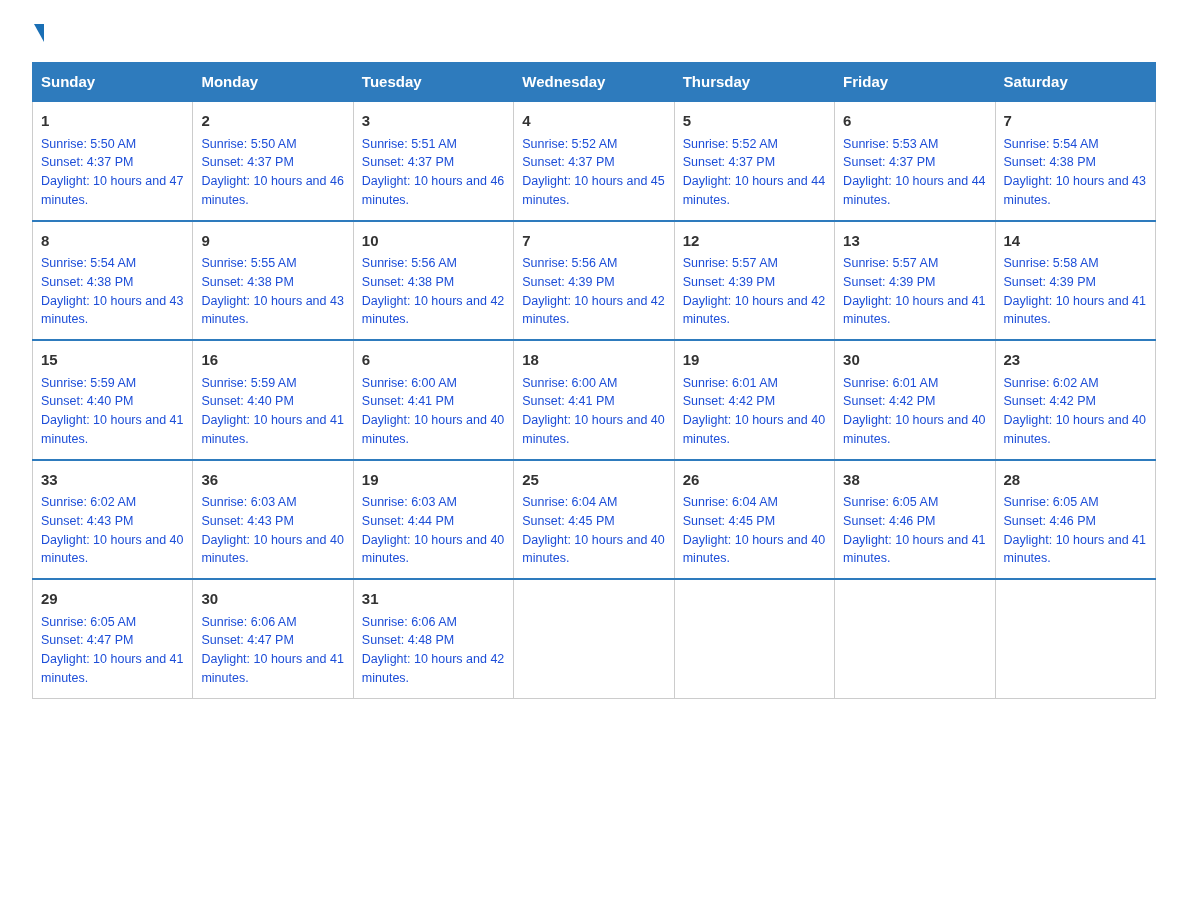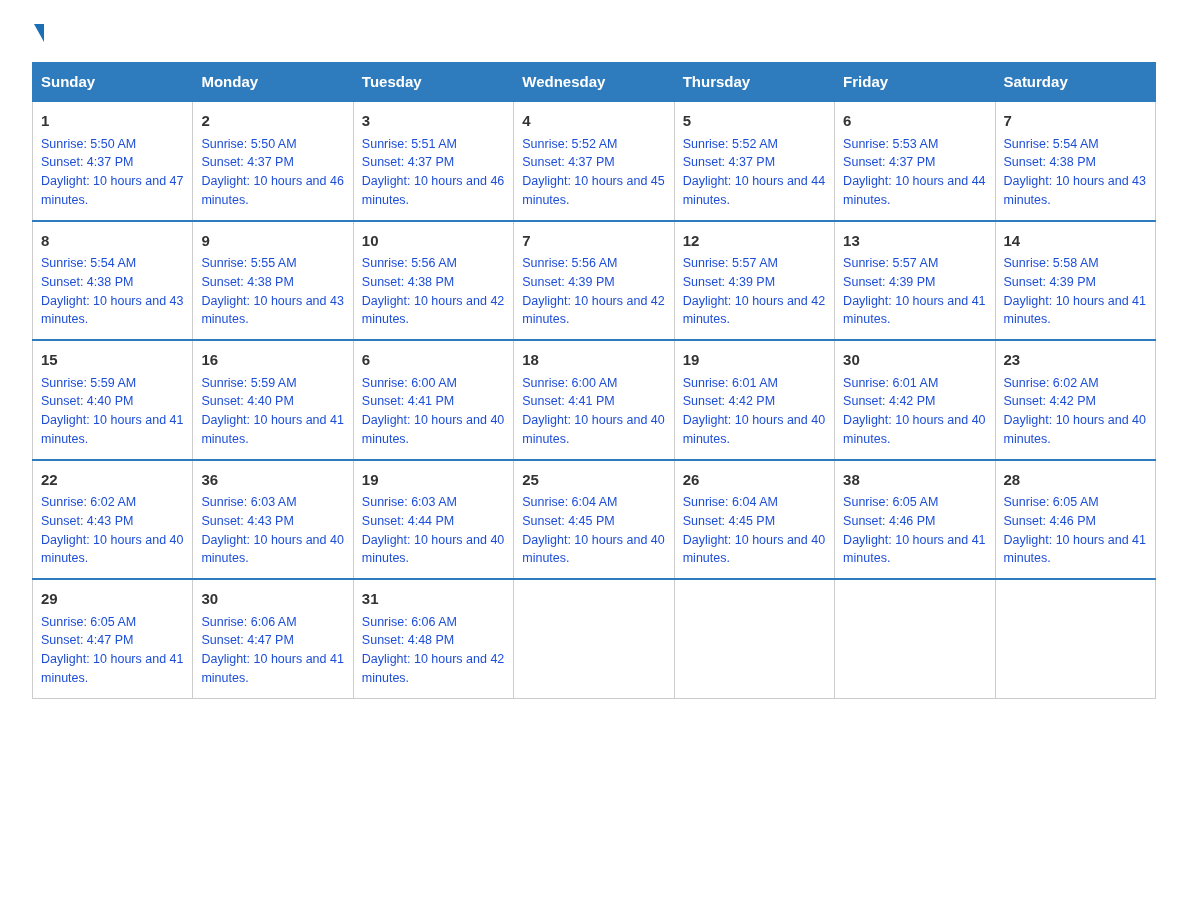--- a/index.html
+++ b/index.html
@@ -205,21 +205,21 @@
           <span class="day-num">30</span>
           <div class="day-info">Sunrise: 6:01 AM<br>Sunset: 4:42 PM<br>Daylight: 10 hours and 40 minutes.</div>
         </td>
         <td>
           <span class="day-num">23</span>
           <div class="day-info">Sunrise: 6:02 AM<br>Sunset: 4:42 PM<br>Daylight: 10 hours and 40 minutes.</div>
         </td>
       </tr>
       <tr>
         <td>
-          <span class="day-num">22</span>
+          <span class="day-num">33</span>
           <div class="day-info">Sunrise: 6:02 AM<br>Sunset: 4:43 PM<br>Daylight: 10 hours and 40 minutes.</div>
         </td>
         <td>
           <span class="day-num">36</span>
           <div class="day-info">Sunrise: 6:03 AM<br>Sunset: 4:43 PM<br>Daylight: 10 hours and 40 minutes.</div>
         </td>
         <td>
           <span class="day-num">19</span>
           <div class="day-info">Sunrise: 6:03 AM<br>Sunset: 4:44 PM<br>Daylight: 10 hours and 40 minutes.</div>
         </td>

